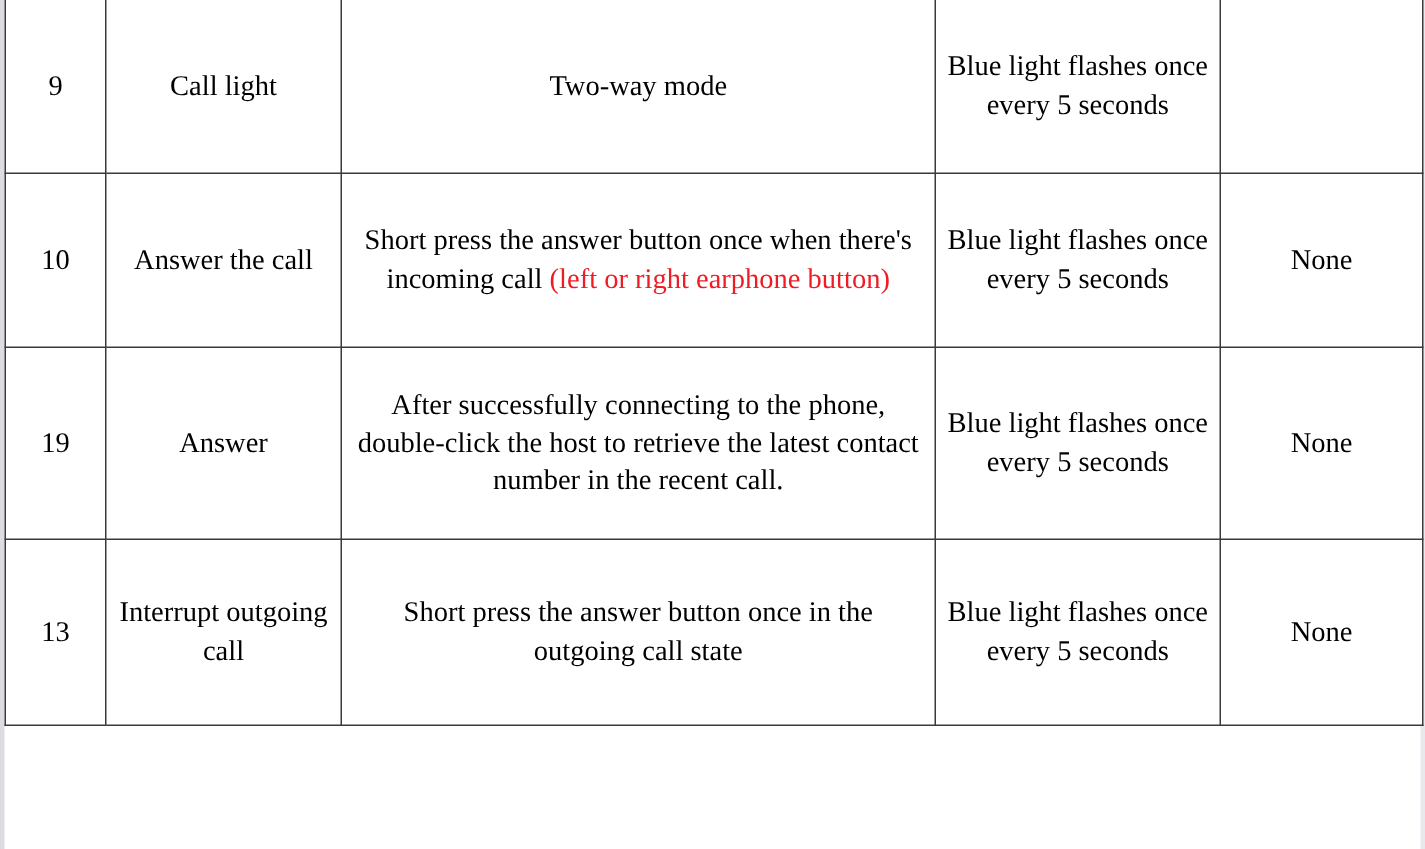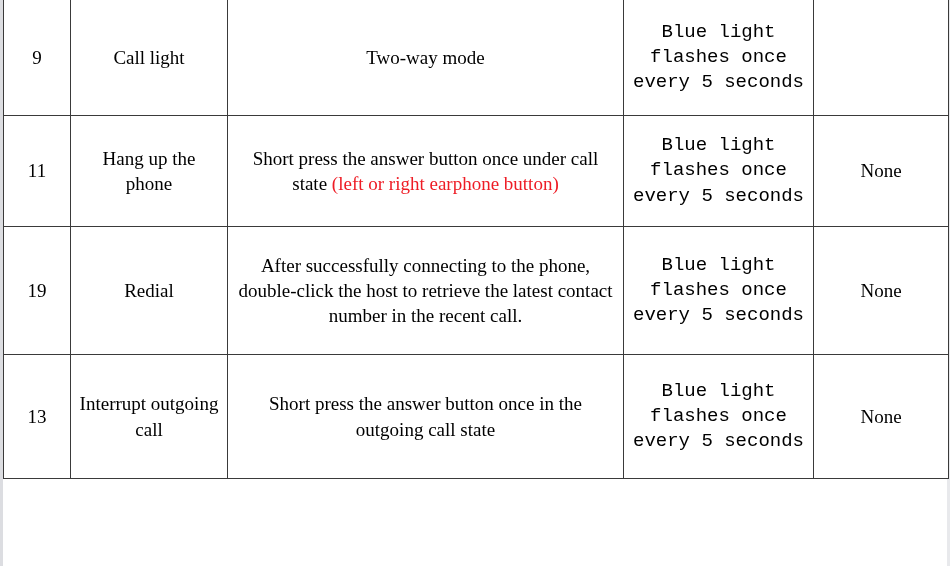--- a/index.html
+++ b/index.html
@@ -67,21 +67,21 @@
 
   
   tr.r0 td { height: 107px; }
   tr.r1 td { height: 107px; }
   tr.r2 td { height: 102px; }
   tr.r3 td { height: 119px; }
   tr.r4 td { height: 115px; }
 
   .num   { font-size: 19px; }
   .op    { padding-left: 10px; padding-right: 10px; }
-  .ind   { padding-left: 12px; padding-right: 12px; font-family: Liberation Mono, monospace; }
+  .ind   { padding-left: 12px; padding-right: 12px; }
 
   .red { color: #ee1c25; }
 </style>
 </head>
 <body>
 
 <div class="page">
 
   <div class="edge-left"></div>
   <div class="edge-right"></div>
@@ -98,32 +98,32 @@
       <tbody>
 
         <tr class="r0">
           <td class="num">9</td>
           <td class="fn">Call light</td>
           <td class="op"><span>Two-way mode</span><span class="red"></span><span></span></td>
           <td class="ind">Blue light flashes once every 5 seconds</td>
           <td class="rem"></td>
         </tr>
 
-
-        <tr class="r2">
-          <td class="num">11</td>
-          <td class="fn">Hang up the phone</td>
-          <td class="op"><span>Short press the answer button once under call state </span><span class="red">(left or right earphone button)</span><span></span></td>
+        <tr class="r1">
+          <td class="num">10</td>
+          <td class="fn">Answer the call</td>
+          <td class="op"><span>Short press the answer button once when there's incoming call </span><span class="red">(left or right earphone button)</span><span></span></td>
           <td class="ind">Blue light flashes once every 5 seconds</td>
           <td class="rem">None</td>
         </tr>
 
+
         <tr class="r3">
           <td class="num">19</td>
-          <td class="fn">Redial</td>
+          <td class="fn">Answer</td>
           <td class="op"><span>After successfully connecting to the phone, double-click the host to retrieve the latest contact number in the recent call.</span><span class="red"></span><span></span></td>
           <td class="ind">Blue light flashes once every 5 seconds</td>
           <td class="rem">None</td>
         </tr>
 
         <tr class="r4">
           <td class="num">13</td>
           <td class="fn">Interrupt outgoing call</td>
           <td class="op"><span>Short press the answer button once in the outgoing call state</span><span class="red"></span><span></span></td>
           <td class="ind">Blue light flashes once every 5 seconds</td>

